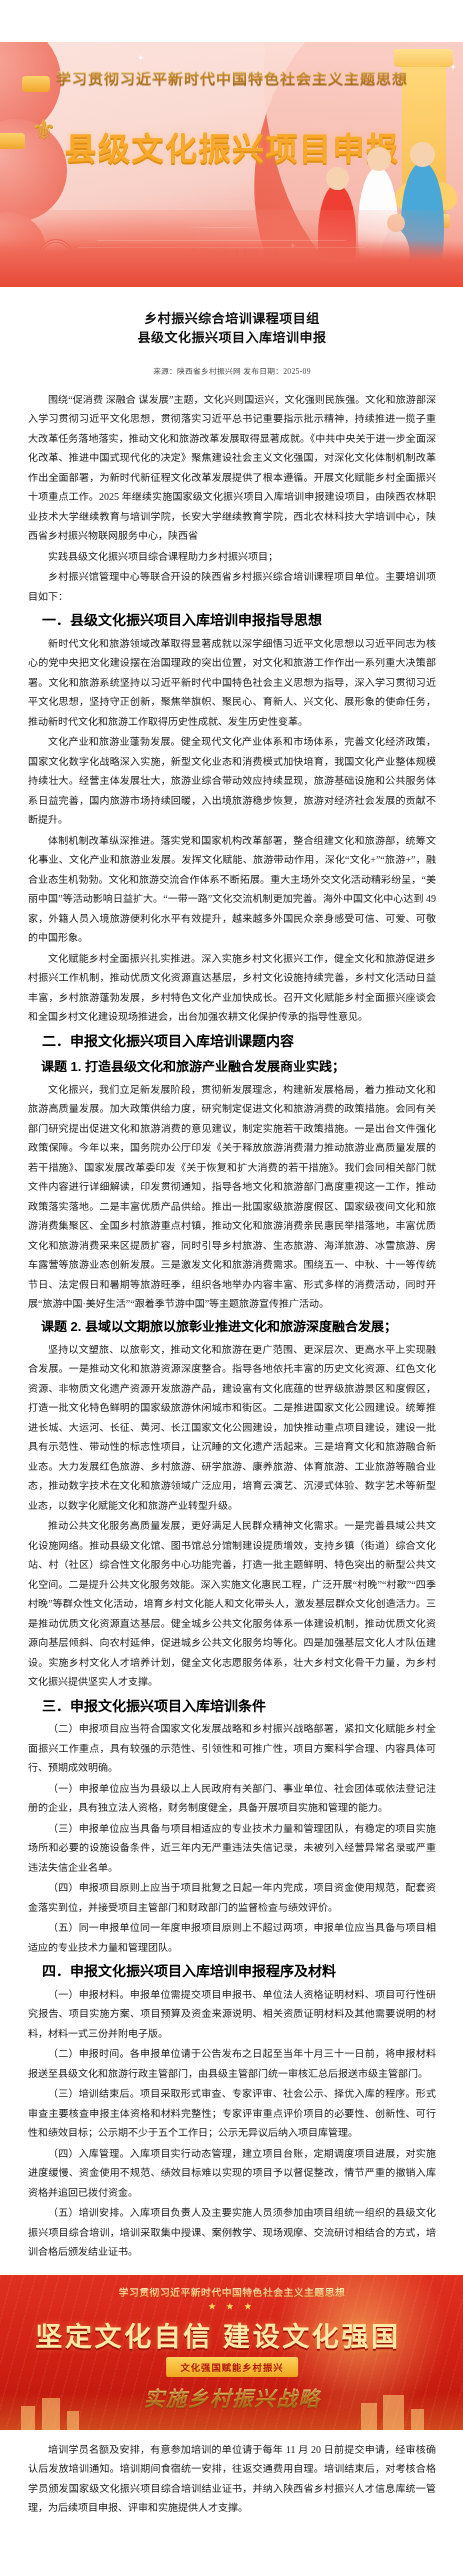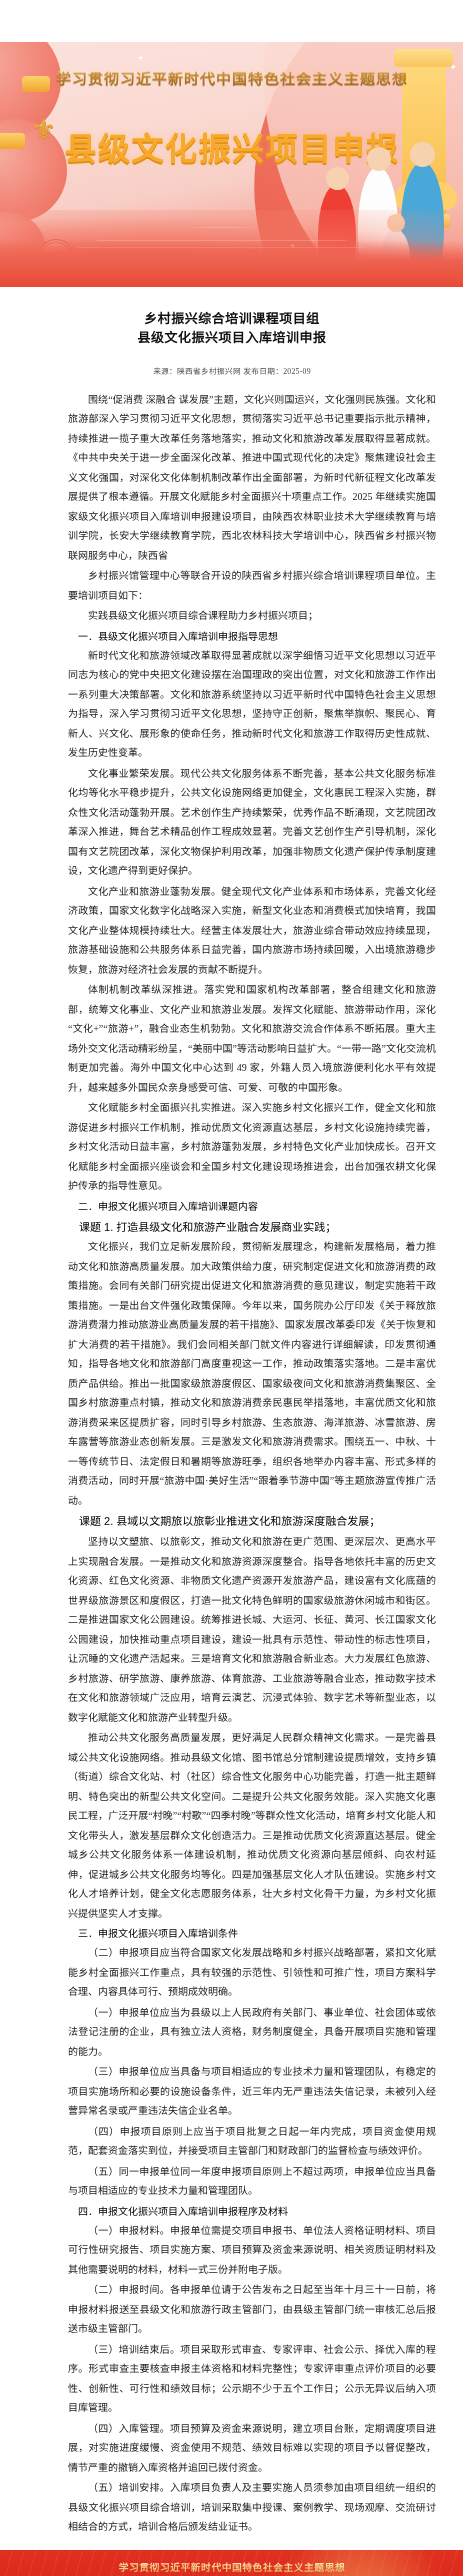--- a/index.html
+++ b/index.html
@@ -146,40 +146,40 @@
     text-align:center;
     font-family:"Liberation Sans","DejaVu Sans",sans-serif;
     font-weight:bold; font-size:13px; color:#111; line-height:1.45;
     letter-spacing:0.5px;
     padding: 0 39px;
   }
   .byline {
     text-align:center; color:#4b4b4b; font-size:7.7px;
     margin-top:17.5px; margin-bottom:13.4px; letter-spacing:0.3px;
   }
-  .body { padding: 0 28px; margin-left: 40px; }
+  .body { padding: 0 28px; }
   .body p {
     font-size:10px;
     line-height:1.95;
     color:#1b1b1b;
     text-align:justify;
     text-indent:2em;
     margin: 0 0 1px 0;
     font-family:"Liberation Serif","DejaVu Serif",serif;
   }
   .body h3 {
     font-family:"Liberation Sans","DejaVu Sans",sans-serif;
-    font-size:10px; font-weight:normal; color:#000;
+    font-size:14px; font-weight:bold; color:#000;
     text-indent:1em;
     line-height:1.9;
     margin: 1px 0 0 0;
   }
   .body h4 {
     font-family:"Liberation Sans","DejaVu Sans",sans-serif;
-    font-size:11px; font-weight:normal; color:#000;
+    font-size:13px; font-weight:bold; color:#000;
     text-indent:1em;
     line-height:1.9;
     margin: 1px 0 0 0;
   }
 
   
   .mid-banner {
     position:relative; width:464px; height:155px; overflow:hidden;
     margin: 13.4px 0 9.3px 0;
     background: linear-gradient(180deg,#e03020 0%, #cf2014 55%, #b81608 100%);
@@ -277,45 +277,44 @@
 
 <div class="article">
   <div class="doc-title">
     <div>乡村振兴综合培训课程项目组</div>
     <div>县级文化振兴项目入库培训申报</div>
   </div>
   <div class="byline">来源：陕西省乡村振兴网 发布日期：2025-09</div>
 
   <div class="body">
     <p>围绕“促消费 深融合 谋发展”主题，文化兴则国运兴，文化强则民族强。文化和旅游部深入学习贯彻习近平文化思想，贯彻落实习近平总书记重要指示批示精神，持续推进一揽子重大改革任务落地落实，推动文化和旅游改革发展取得显著成就。《中共中央关于进一步全面深化改革、推进中国式现代化的决定》聚焦建设社会主义文化强国，对深化文化体制机制改革作出全面部署，为新时代新征程文化改革发展提供了根本遵循。开展文化赋能乡村全面振兴十项重点工作。2025 年继续实施国家级文化振兴项目入库培训申报建设项目，由陕西农林职业技术大学继续教育与培训学院，长安大学继续教育学院，西北农林科技大学培训中心，陕西省乡村振兴物联网服务中心，陕西省</p>
+    <p>实践县级文化振兴项目综合课程助力乡村振兴项目；</p>
     <p>乡村振兴馆管理中心等联合开设的陕西省乡村振兴综合培训课程项目单位。主要培训项目如下：</p>
-    <p>实践县级文化振兴项目综合课程助力乡村振兴项目；</p>
     <h3>一．县级文化振兴项目入库培训申报指导思想</h3>
     <p>新时代文化和旅游领域改革取得显著成就以深学细悟习近平文化思想以习近平同志为核心的党中央把文化建设摆在治国理政的突出位置，对文化和旅游工作作出一系列重大决策部署。文化和旅游系统坚持以习近平新时代中国特色社会主义思想为指导，深入学习贯彻习近平文化思想，坚持守正创新，聚焦举旗帜、聚民心、育新人、兴文化、展形象的使命任务，推动新时代文化和旅游工作取得历史性成就、发生历史性变革。</p>
-    <p>文化事业繁荣发展。现代公共文化服务体系不断完善，基本公共文化服务标准化均等化水平稳步提升，公共文化设施网络更加健全，文化惠民工程深入实施，群众性文化活动蓬勃开展。艺术创作生产持续繁荣，优秀作品不断涌现，文艺院团改革深入推进，舞台艺术精品创作工程成效显著。完善文艺创作生产引导机制，深化国有文艺院团改革，深化文物保护利用改革，加强非物质文化遗产保护传承制度建设，文化遗产得到更好保护。</p>
     <p>文化产业和旅游业蓬勃发展。健全现代文化产业体系和市场体系，完善文化经济政策，国家文化数字化战略深入实施，新型文化业态和消费模式加快培育，我国文化产业整体规模持续壮大。经营主体发展壮大，旅游业综合带动效应持续显现，旅游基础设施和公共服务体系日益完善，国内旅游市场持续回暖，入出境旅游稳步恢复，旅游对经济社会发展的贡献不断提升。</p>
     <p>体制机制改革纵深推进。落实党和国家机构改革部署，整合组建文化和旅游部，统筹文化事业、文化产业和旅游业发展。发挥文化赋能、旅游带动作用，深化“文化+”“旅游+”，融合业态生机勃勃。文化和旅游交流合作体系不断拓展。重大主场外交文化活动精彩纷呈，“美丽中国”等活动影响日益扩大。“一带一路”文化交流机制更加完善。海外中国文化中心达到 49 家，外籍人员入境旅游便利化水平有效提升，越来越多外国民众亲身感受可信、可爱、可敬的中国形象。</p>
     <p>文化赋能乡村全面振兴扎实推进。深入实施乡村文化振兴工作，健全文化和旅游促进乡村振兴工作机制，推动优质文化资源直达基层，乡村文化设施持续完善，乡村文化活动日益丰富，乡村旅游蓬勃发展，乡村特色文化产业加快成长。召开文化赋能乡村全面振兴座谈会和全国乡村文化建设现场推进会，出台加强农耕文化保护传承的指导性意见。</p>
     <h3>二．申报文化振兴项目入库培训课题内容</h3>
     <h4>课题 1. 打造县级文化和旅游产业融合发展商业实践；</h4>
     <p>文化振兴，我们立足新发展阶段，贯彻新发展理念，构建新发展格局，着力推动文化和旅游高质量发展。加大政策供给力度，研究制定促进文化和旅游消费的政策措施。会同有关部门研究提出促进文化和旅游消费的意见建议，制定实施若干政策措施。一是出台文件强化政策保障。今年以来，国务院办公厅印发《关于释放旅游消费潜力推动旅游业高质量发展的若干措施》、国家发展改革委印发《关于恢复和扩大消费的若干措施》。我们会同相关部门就文件内容进行详细解读，印发贯彻通知，指导各地文化和旅游部门高度重视这一工作，推动政策落实落地。二是丰富优质产品供给。推出一批国家级旅游度假区、国家级夜间文化和旅游消费集聚区、全国乡村旅游重点村镇，推动文化和旅游消费亲民惠民举措落地，丰富优质文化和旅游消费采来区提质扩容，同时引导乡村旅游、生态旅游、海洋旅游、冰雪旅游、房车露营等旅游业态创新发展。三是激发文化和旅游消费需求。围绕五一、中秋、十一等传统节日、法定假日和暑期等旅游旺季，组织各地举办内容丰富、形式多样的消费活动，同时开展“旅游中国·美好生活”“跟着季节游中国”等主题旅游宣传推广活动。</p>
     <h4>课题 2. 县域以文期旅以旅彰业推进文化和旅游深度融合发展；</h4>
     <p>坚持以文塑旅、以旅彰文，推动文化和旅游在更广范围、更深层次、更高水平上实现融合发展。一是推动文化和旅游资源深度整合。指导各地依托丰富的历史文化资源、红色文化资源、非物质文化遗产资源开发旅游产品，建设富有文化底蕴的世界级旅游景区和度假区，打造一批文化特色鲜明的国家级旅游休闲城市和街区。二是推进国家文化公园建设。统筹推进长城、大运河、长征、黄河、长江国家文化公园建设，加快推动重点项目建设，建设一批具有示范性、带动性的标志性项目，让沉睡的文化遗产活起来。三是培育文化和旅游融合新业态。大力发展红色旅游、乡村旅游、研学旅游、康养旅游、体育旅游、工业旅游等融合业态，推动数字技术在文化和旅游领域广泛应用，培育云演艺、沉浸式体验、数字艺术等新型业态，以数字化赋能文化和旅游产业转型升级。</p>
     <p>推动公共文化服务高质量发展，更好满足人民群众精神文化需求。一是完善县域公共文化设施网络。推动县级文化馆、图书馆总分馆制建设提质增效，支持乡镇（街道）综合文化站、村（社区）综合性文化服务中心功能完善，打造一批主题鲜明、特色突出的新型公共文化空间。二是提升公共文化服务效能。深入实施文化惠民工程，广泛开展“村晚”“村歌”“四季村晚”等群众性文化活动，培育乡村文化能人和文化带头人，激发基层群众文化创造活力。三是推动优质文化资源直达基层。健全城乡公共文化服务体系一体建设机制，推动优质文化资源向基层倾斜、向农村延伸，促进城乡公共文化服务均等化。四是加强基层文化人才队伍建设。实施乡村文化人才培养计划，健全文化志愿服务体系，壮大乡村文化骨干力量，为乡村文化振兴提供坚实人才支撑。</p>
     <h3>三．申报文化振兴项目入库培训条件</h3>
     <p>（二）申报项目应当符合国家文化发展战略和乡村振兴战略部署，紧扣文化赋能乡村全面振兴工作重点，具有较强的示范性、引领性和可推广性，项目方案科学合理、内容具体可行、预期成效明确。</p>
     <p>（一）申报单位应当为县级以上人民政府有关部门、事业单位、社会团体或依法登记注册的企业，具有独立法人资格，财务制度健全，具备开展项目实施和管理的能力。</p>
     <p>（三）申报单位应当具备与项目相适应的专业技术力量和管理团队，有稳定的项目实施场所和必要的设施设备条件，近三年内无严重违法失信记录，未被列入经营异常名录或严重违法失信企业名单。</p>
     <p>（四）申报项目原则上应当于项目批复之日起一年内完成，项目资金使用规范，配套资金落实到位，并接受项目主管部门和财政部门的监督检查与绩效评价。</p>
     <p>（五）同一申报单位同一年度申报项目原则上不超过两项，申报单位应当具备与项目相适应的专业技术力量和管理团队。</p>
     <h3>四．申报文化振兴项目入库培训申报程序及材料</h3>
     <p>（一）申报材料。申报单位需提交项目申报书、单位法人资格证明材料、项目可行性研究报告、项目实施方案、项目预算及资金来源说明、相关资质证明材料及其他需要说明的材料，材料一式三份并附电子版。</p>
     <p>（二）申报时间。各申报单位请于公告发布之日起至当年十月三十一日前，将申报材料报送至县级文化和旅游行政主管部门，由县级主管部门统一审核汇总后报送市级主管部门。</p>
     <p>（三）培训结束后。项目采取形式审查、专家评审、社会公示、择优入库的程序。形式审查主要核查申报主体资格和材料完整性；专家评审重点评价项目的必要性、创新性、可行性和绩效目标；公示期不少于五个工作日；公示无异议后纳入项目库管理。</p>
-    <p>（四）入库管理。项目预算及资金来源说明，建立项目台账，定期调度项目进展，对实施进度缓慢、资金使用不规范、绩效目标难以实现的项目予以督促整改，情节严重的撤销入库资格并追回已拨付资金。</p>
+    <p>（四）入库管理。入库项目实行动态管理，建立项目台账，定期调度项目进展，对实施进度缓慢、资金使用不规范、绩效目标难以实现的项目予以督促整改，情节严重的撤销入库资格并追回已拨付资金。</p>
     <p>（五）培训安排。入库项目负责人及主要实施人员须参加由项目组统一组织的县级文化振兴项目综合培训，培训采取集中授课、案例教学、现场观摩、交流研讨相结合的方式，培训合格后颁发结业证书。</p>
   </div>
 </div>
 
 <div class="mid-banner">
   <div class="mb-stripe"></div>
   <div class="mb-sun"></div>
   <div class="mb-line-holder">
     <div class="mb-l1">学习贯彻习近平新时代中国特色社会主义主题思想</div>
     <div class="mb-stars">★ ★ ★</div>

